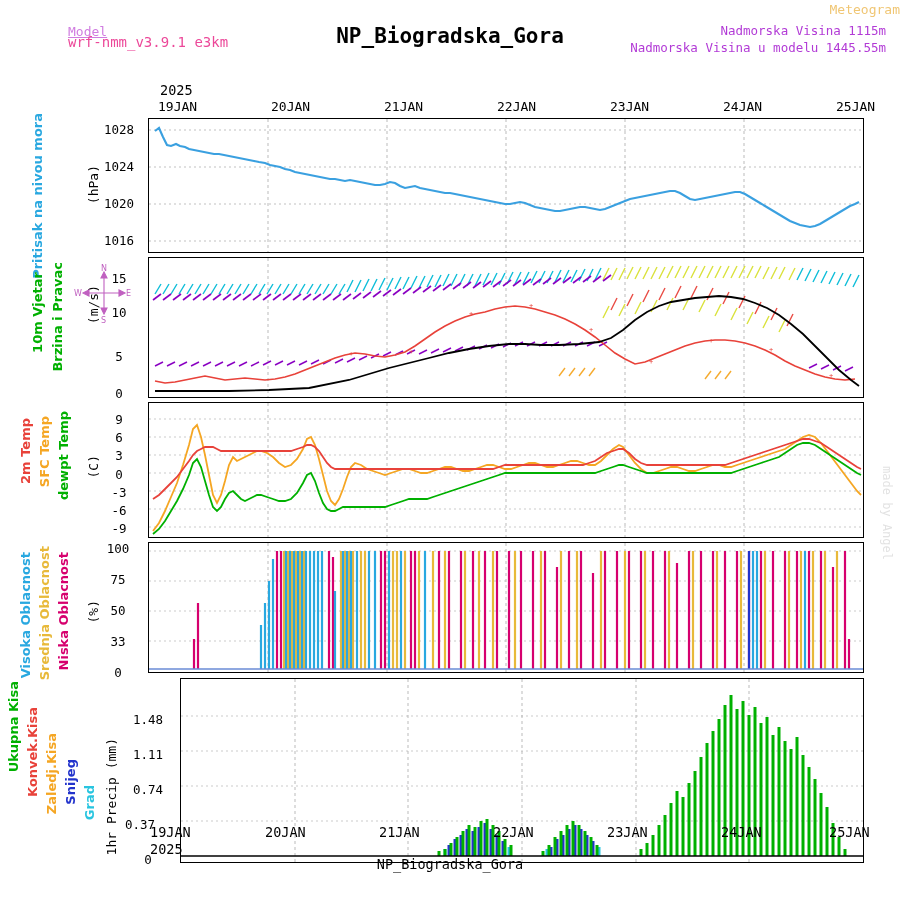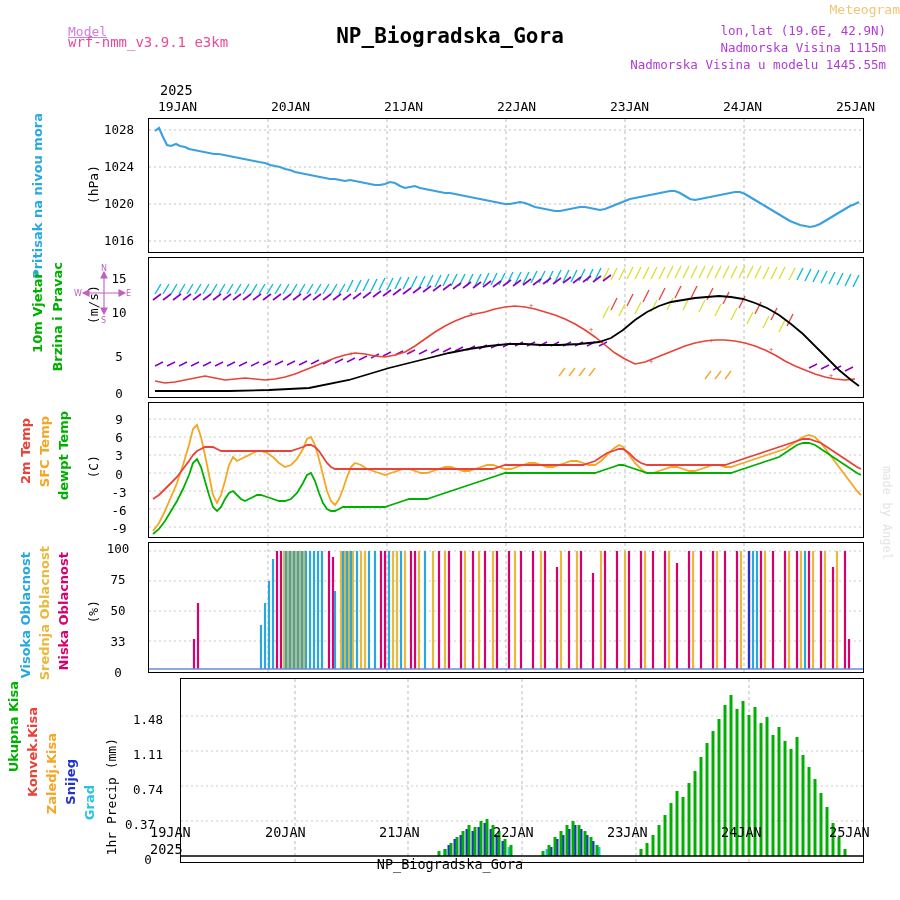--- a/index.html
+++ b/index.html
@@ -72,21 +72,20 @@
   .compass text{font-family:"DejaVu Sans", sans-serif;font-size:8px;fill:#c060c0;}
 </style>
 </head>
 <body>
 
 <div class="abs meteo">Meteogram</div>
 <div class="abs ttl">NP_Biogradska_Gora</div>
 <div class="abs model-lab">Model</div>
 <div class="abs model-val">wrf-nmm_v3.9.1 e3km</div>
 <div class="abs hdr-right">
-  <div>lon,lat (19.6E, 42.9N)</div>
   <div>Nadmorska Visina 1115m</div>
   <div>Nadmorska Visina u modelu 1445.55m</div>
 </div>
 <div class="abs madeby">made by Angel</div>
 
 <div class="year" style="left:160px;top:82px;">2025</div>
 <div class="xtop" style="left:158px;top:99px;">19JAN</div>
 <div class="xtop" style="left:271px;top:99px;">20JAN</div>
 <div class="xtop" style="left:384px;top:99px;">21JAN</div>
 <div class="xtop" style="left:497px;top:99px;">22JAN</div>

